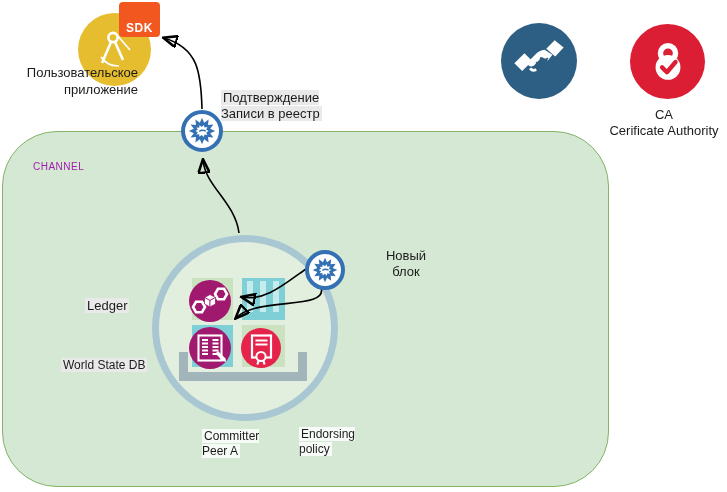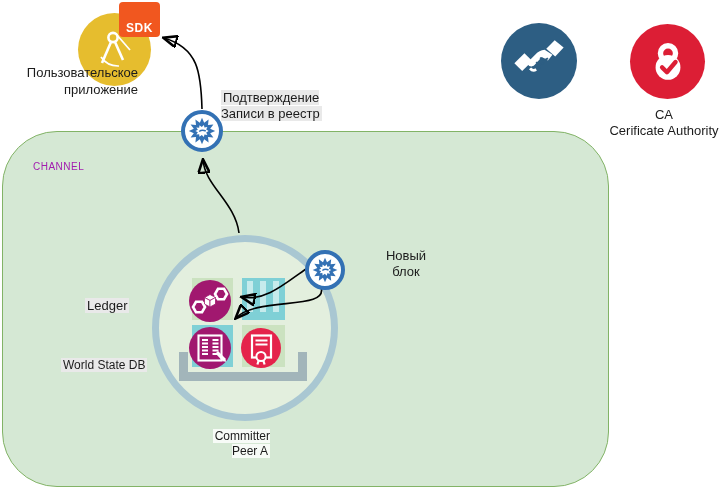--- a/index.html
+++ b/index.html
@@ -48,21 +48,21 @@
   .ca-label{left:601px;top:107px;width:126px;text-align:center;font-size:13px;line-height:1.2;z-index:7;}
 
   
   .lbl{z-index:7;font-size:12px;line-height:1.25;}
   .hl{background:#e9e9e9;padding:0 2px;}
   .hl-light{background:rgba(255,255,255,.8);padding:0 2px;}
   .confirm-label{left:221px;top:90px;width:112px;font-size:13px;}
   .newblock-label{left:346px;top:248px;width:52px;text-align:center;font-size:13px;margin-left:34px;}
   .ledger-label{left:85px;top:274px;font-size:13px;margin-top:24px;}
   .worldstate-label{left:39px;top:358px;margin-left:22px;}
-  .committer-label{left:202px;top:429px;width:68px;text-align:right;}
+  .committer-label{left:202px;top:429px;width:68px;text-align:left;}
   .endorsing-label{left:299px;top:427px;width:64px;}
 
   .arrows{position:absolute;left:0;top:0;z-index:5;pointer-events:none;}
   .arrows path{stroke:#000;stroke-width:1.6;fill:none;}
   svg.icon{display:block;}
 </style>
 </head>
 <body>
 
 <div id="canvas">
@@ -164,20 +164,23 @@
   <div class="abs lbl newblock-label">Новый блок</div>
   <div class="abs lbl ledger-label">
     <span class="hl">Ledger</span>
   </div>
   <div class="abs lbl worldstate-label">
     <span class="hl">World State DB</span>
   </div>
   <div class="abs lbl committer-label">
     <span class="hl-light">Committer Peer A</span>
   </div>
+  <div class="abs lbl endorsing-label">
+    <span class="hl-light">Endorsing policy</span>
+  </div>
 
   <svg class="arrows" width="727" height="492">
     <defs>
       <marker id="ah" markerWidth="10" markerHeight="8" refX="8.5" refY="4" orient="auto">
         <path d="M0.5,0.5 L9,4 L0.5,7.5 Z" fill="#000" stroke="none"></path>
       </marker>
     </defs>
     <path d="M202,109 C201,72 198,48 164,38" marker-end="url(#ah)"></path>
     <path d="M239,233 C235,202 205,186 203,160" marker-end="url(#ah)"></path>
     <path d="M306,269 C288,281 266,302 242,297" marker-end="url(#ah)"></path>

